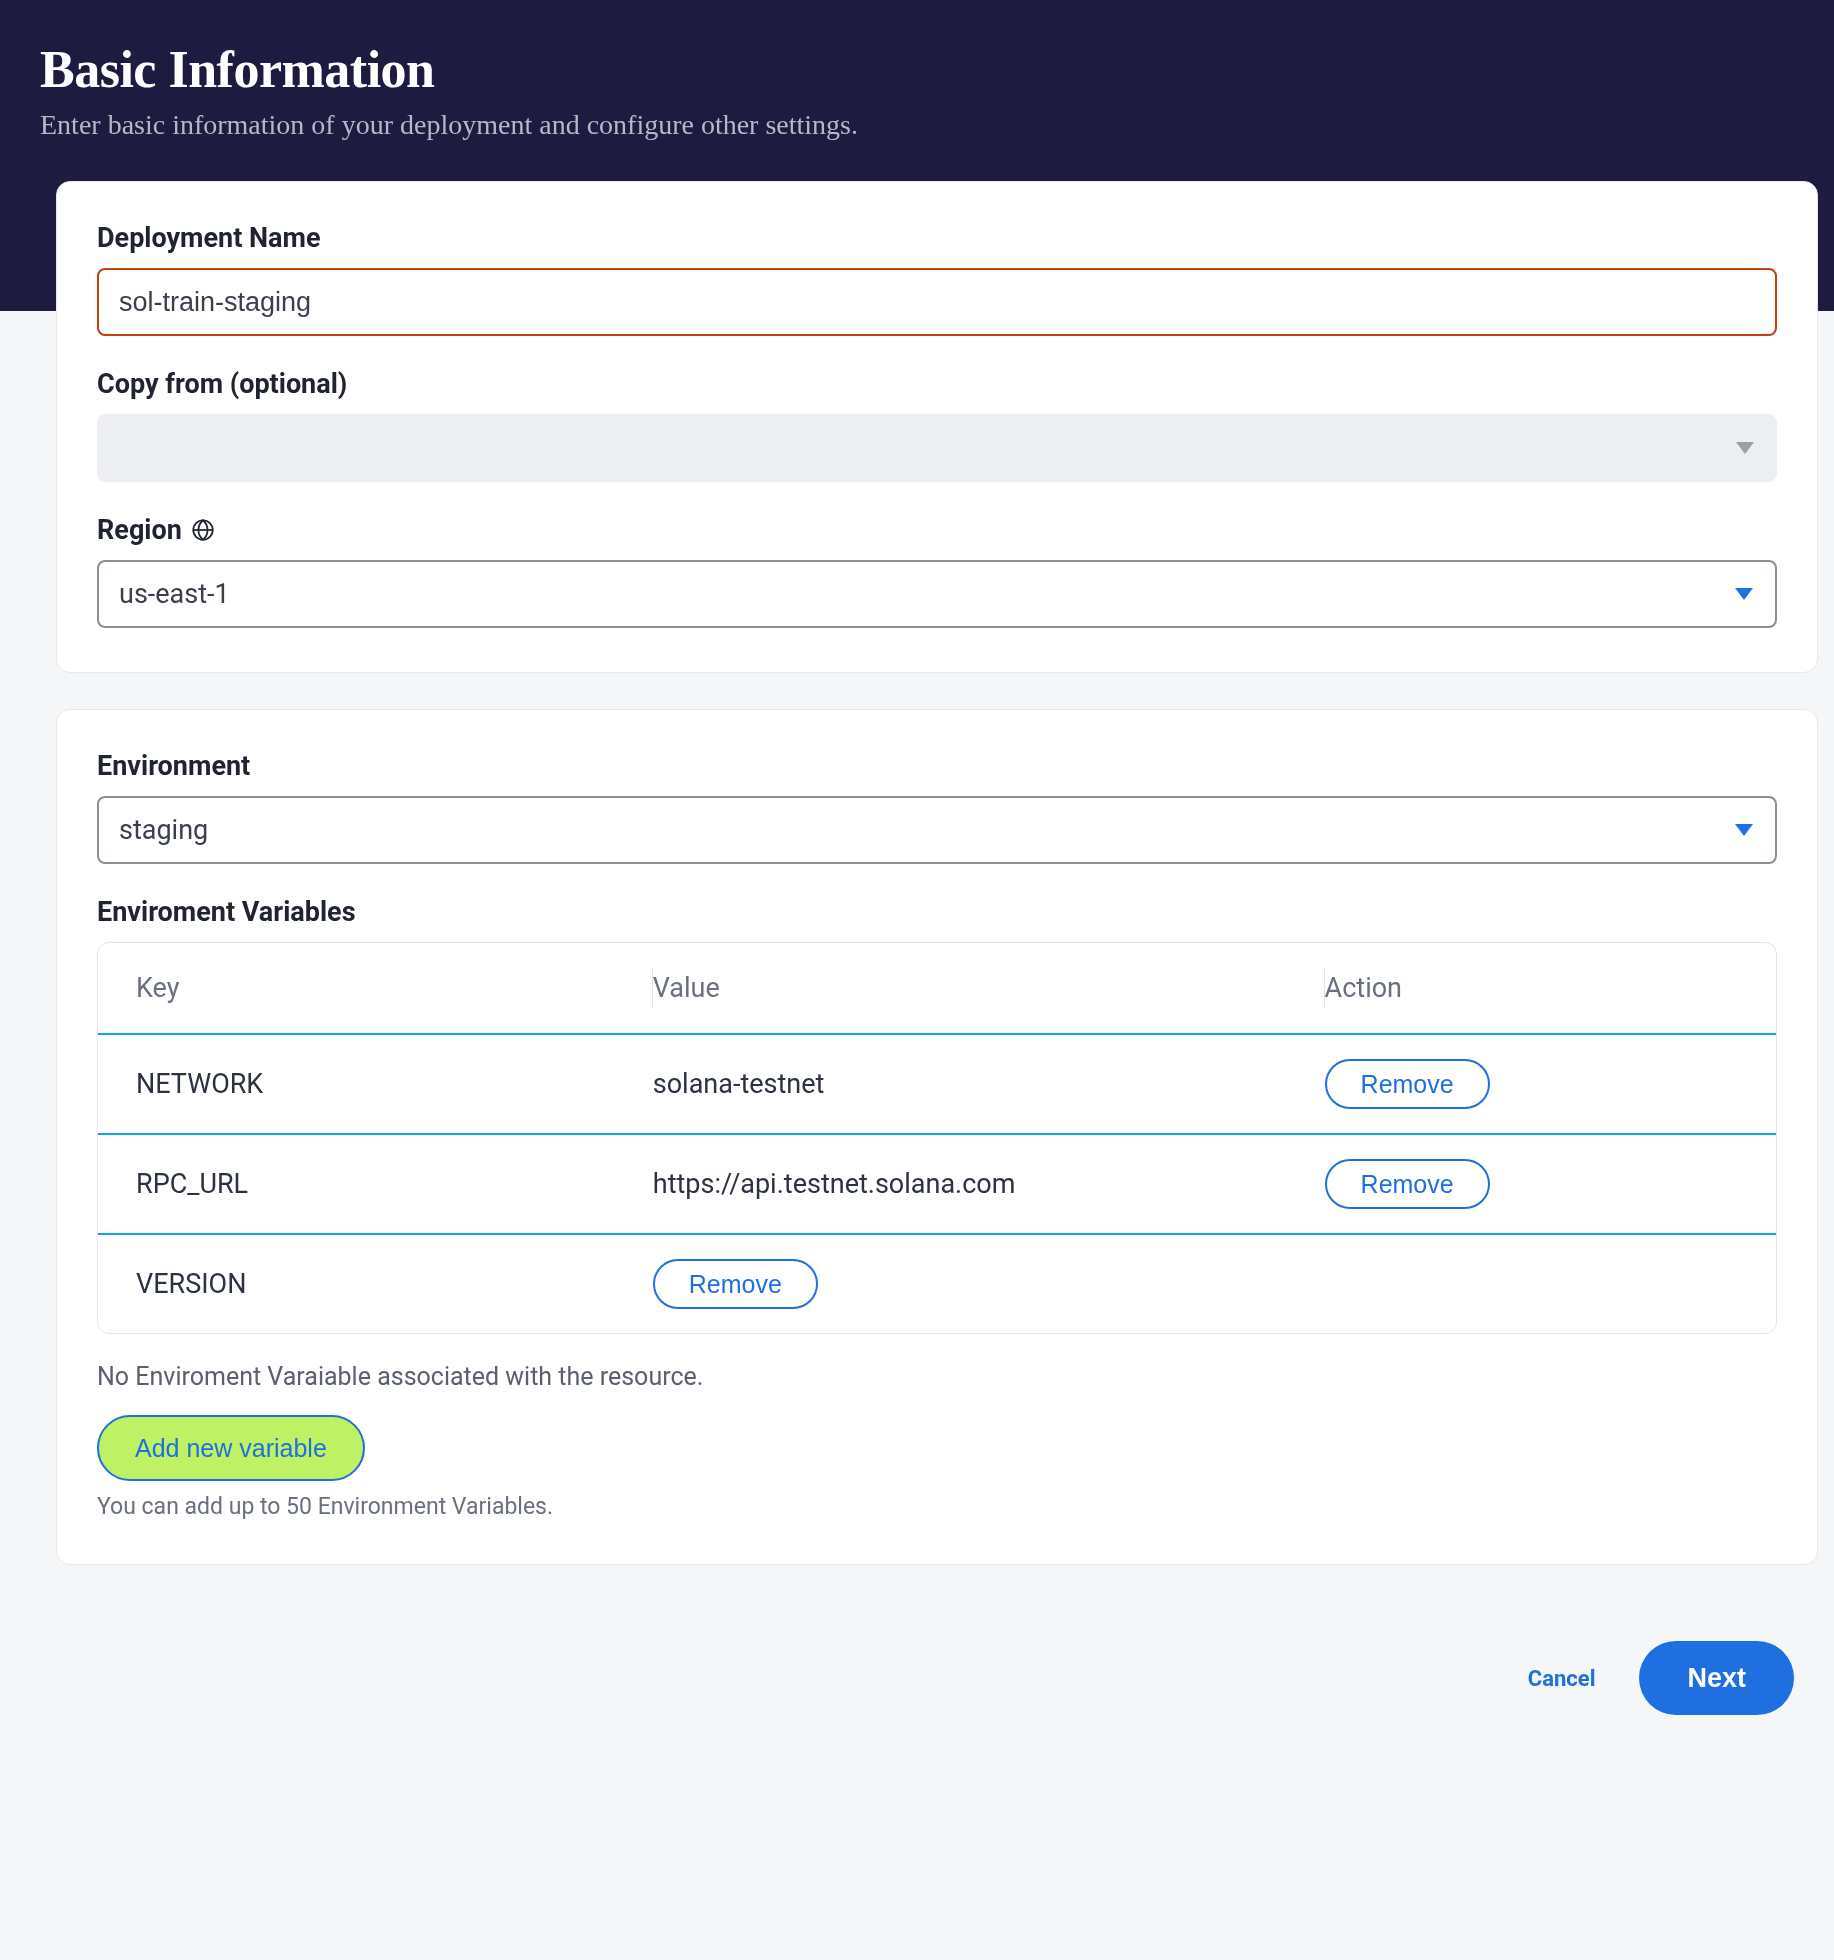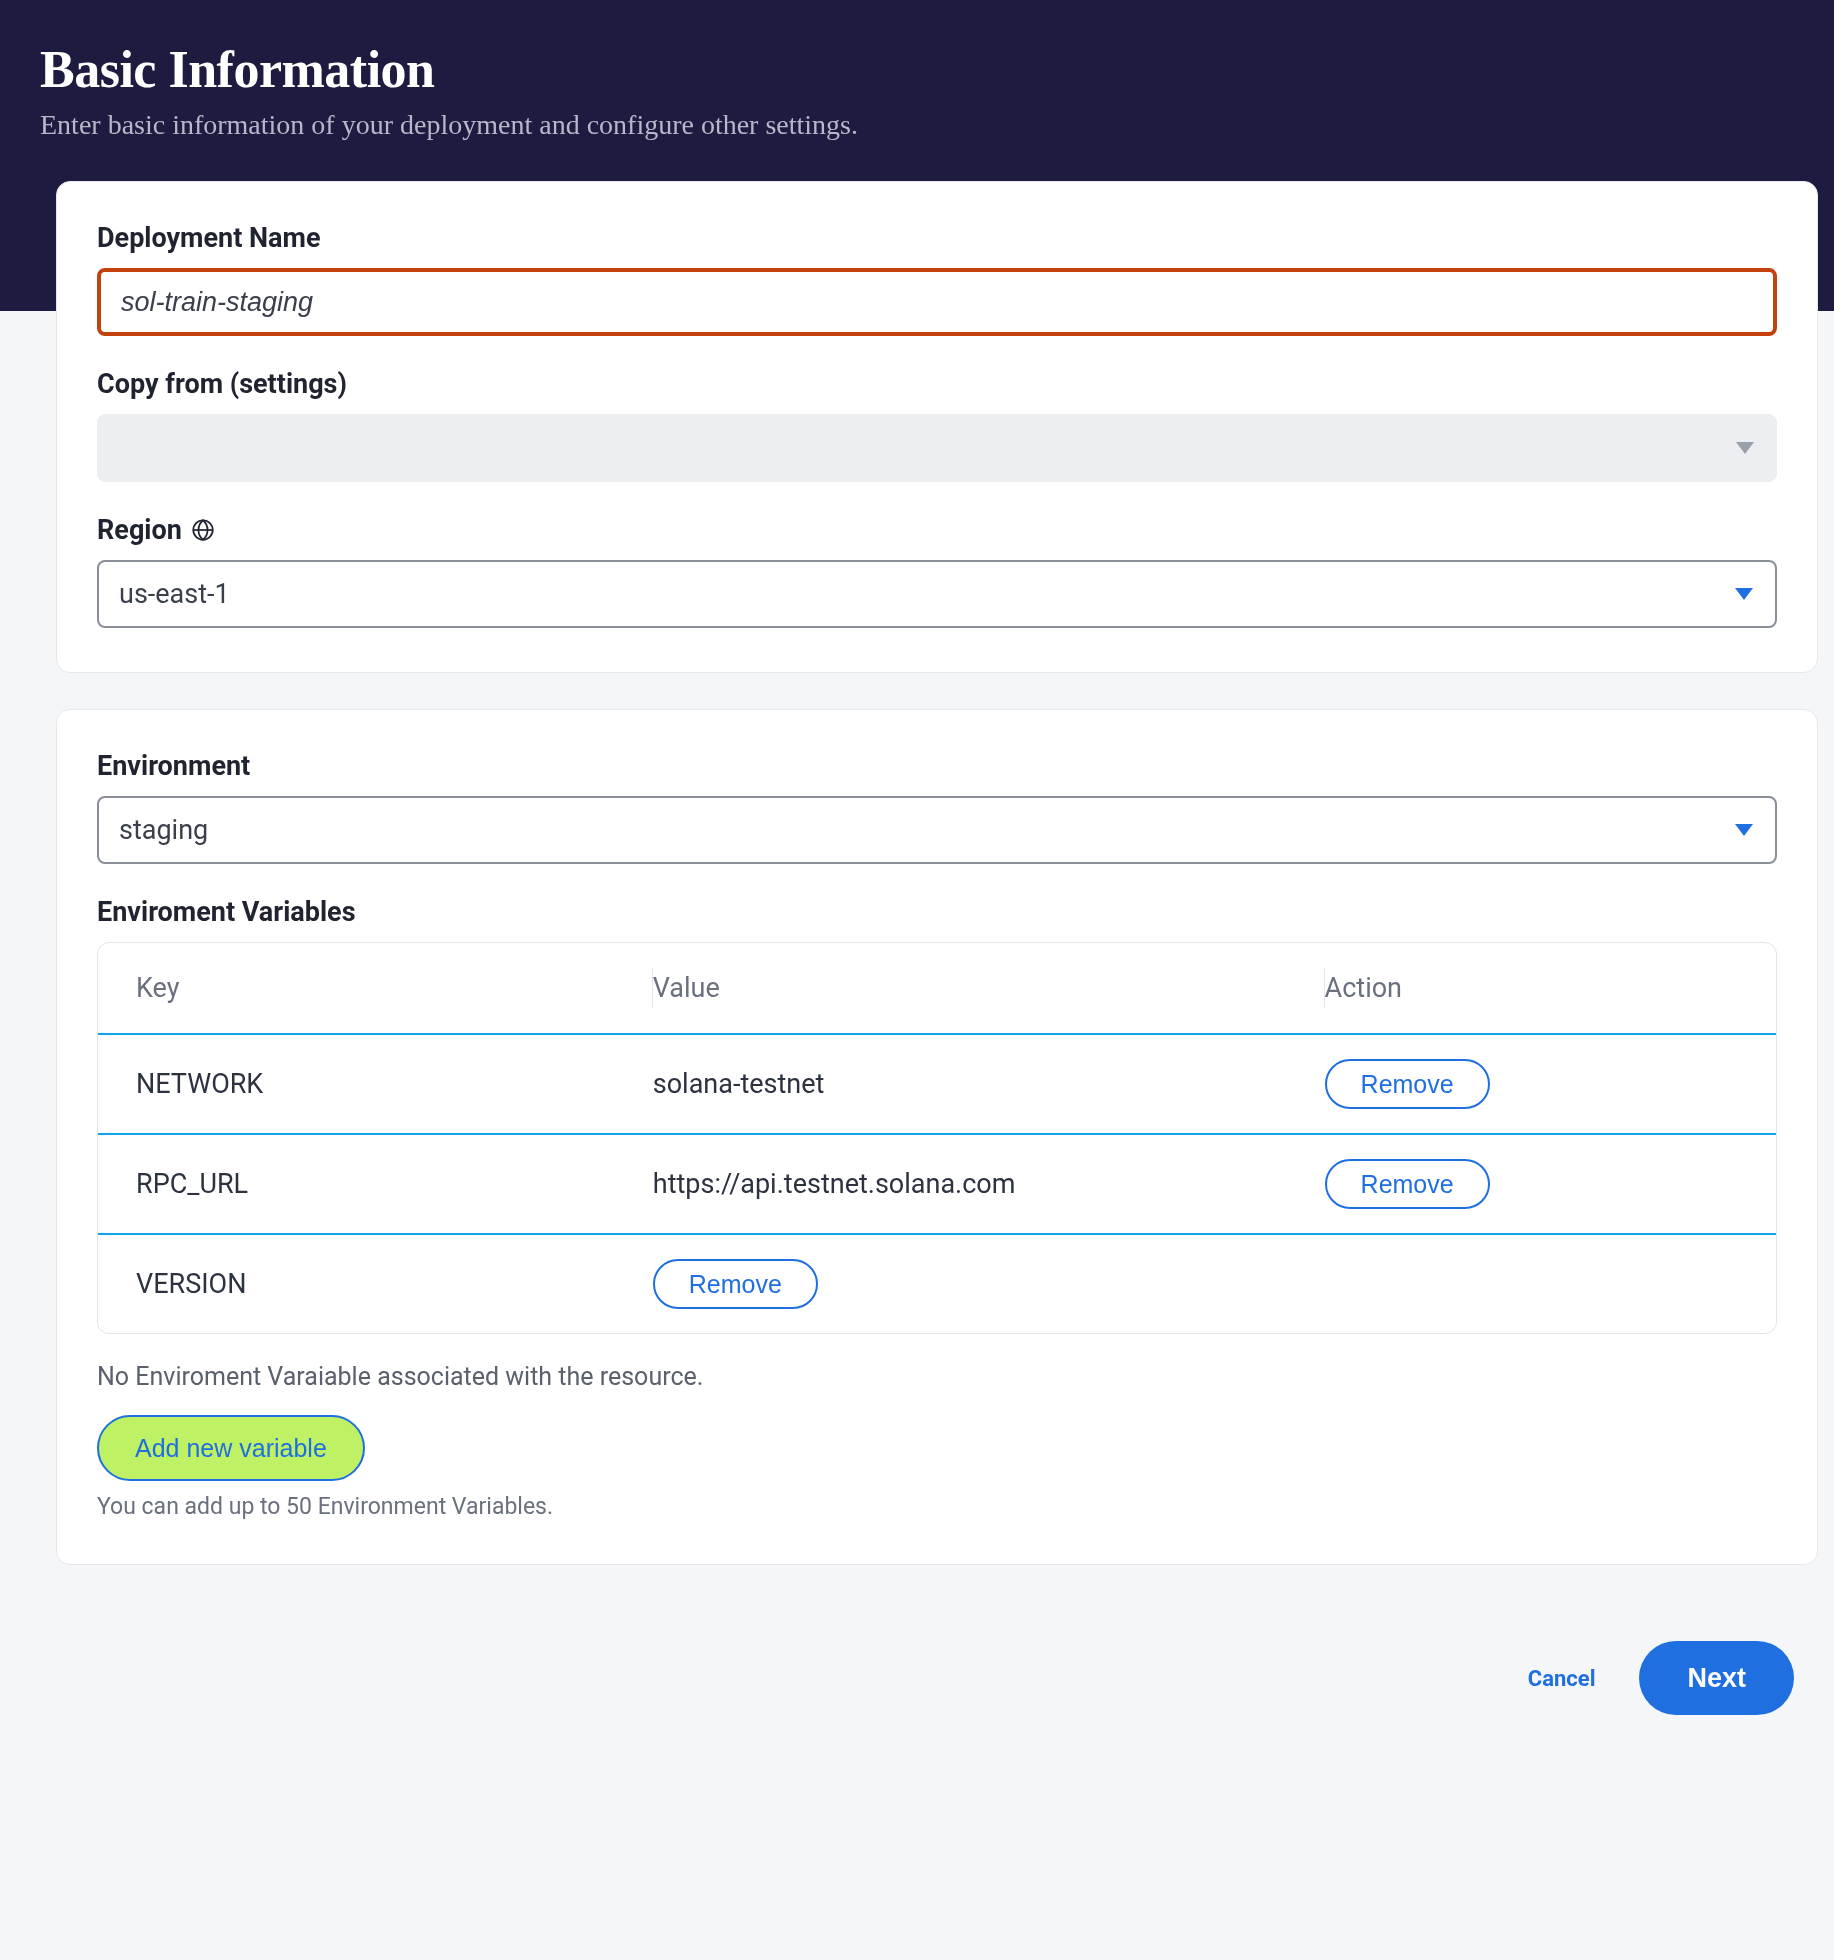--- a/index.html
+++ b/index.html
@@ -54,24 +54,23 @@
     display: inline-block;
   }
   .globe-icon svg { width: 100%; height: 100%; }
   .text-input {
     width: 100%;
     height: 68px;
     padding: 0 20px;
     font-size: 27px;
     color: #3a3f4b;
     background: #fff;
-    border: 4px solid #c2410c;
+    border: 2px solid #c2410c;
     border-radius: 8px;
     outline: none;
-    font-style: italic;
   }
   .select-box {
     position: relative;
     width: 100%;
     height: 68px;
     border: 2px solid #8b8f9a;
     border-radius: 8px;
     background: #fff;
     display: flex;
     align-items: center;
@@ -204,21 +203,21 @@
 <div class="content-wrap">
 
   <div class="card">
 
     <div class="field">
       <div class="field-label">Deployment Name</div>
       <input class="text-input" type="text" value="sol-train-staging" style="">
     </div>
 
     <div class="field">
-      <div class="field-label">Copy from (settings)</div>
+      <div class="field-label">Copy from (optional)</div>
       <div class="select-box disabled">
         <span></span>
         <span class="caret"></span>
       </div>
     </div>
 
     <div class="field">
       <div class="field-label">
         <span>Region</span>
         <span class="globe-icon">

